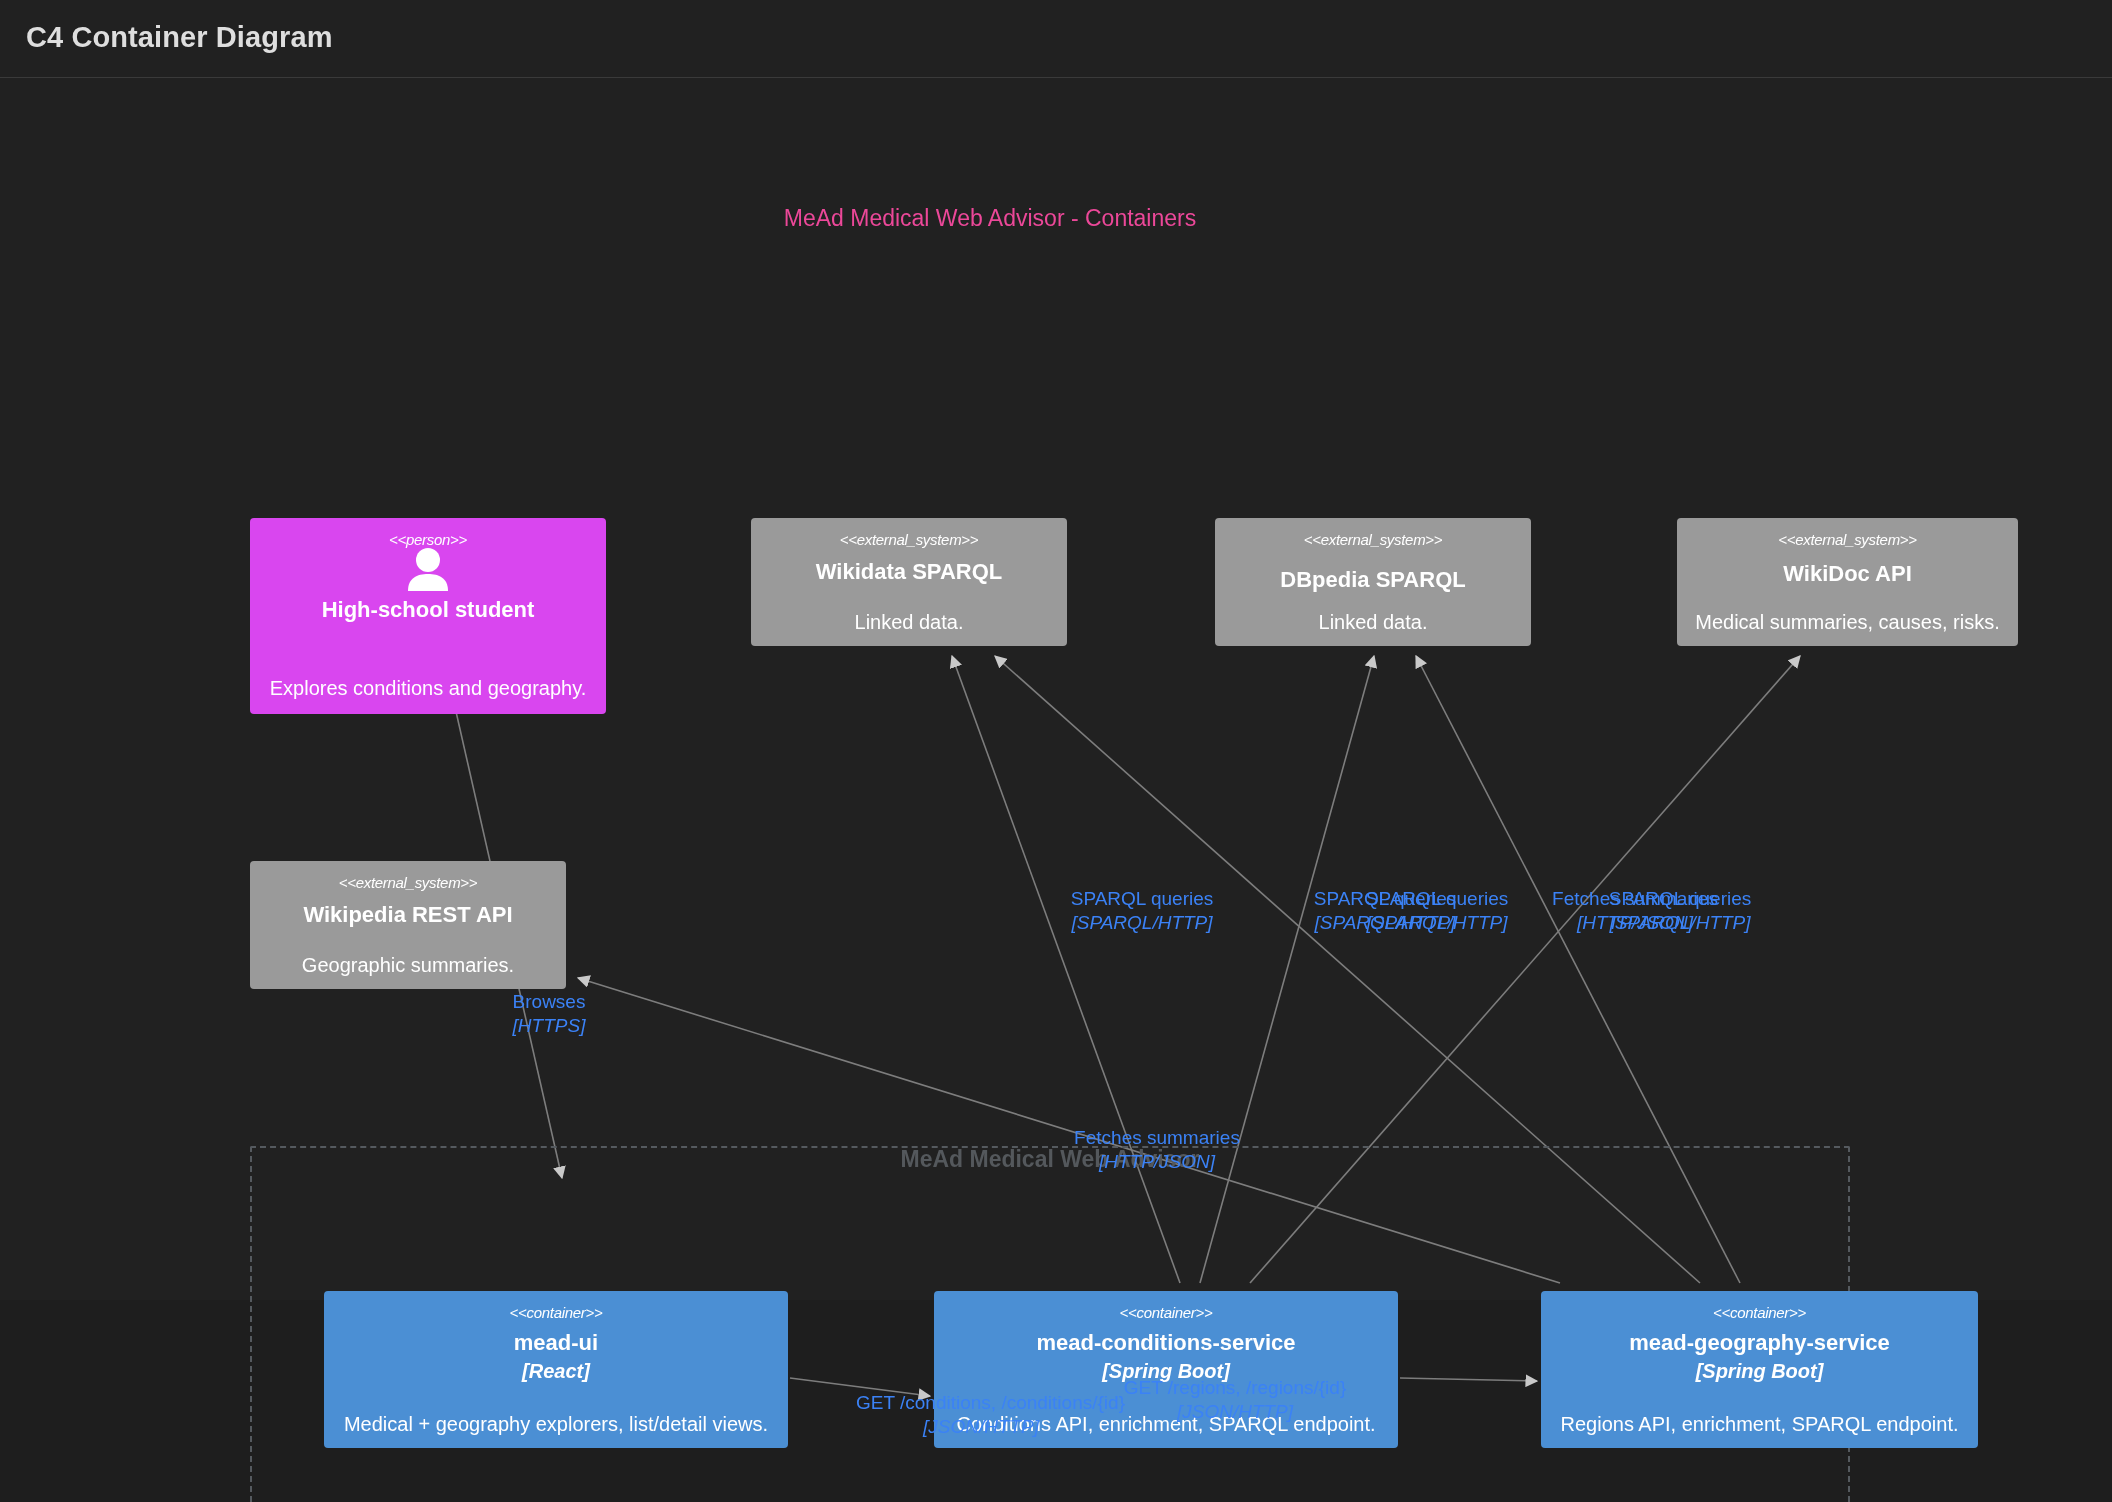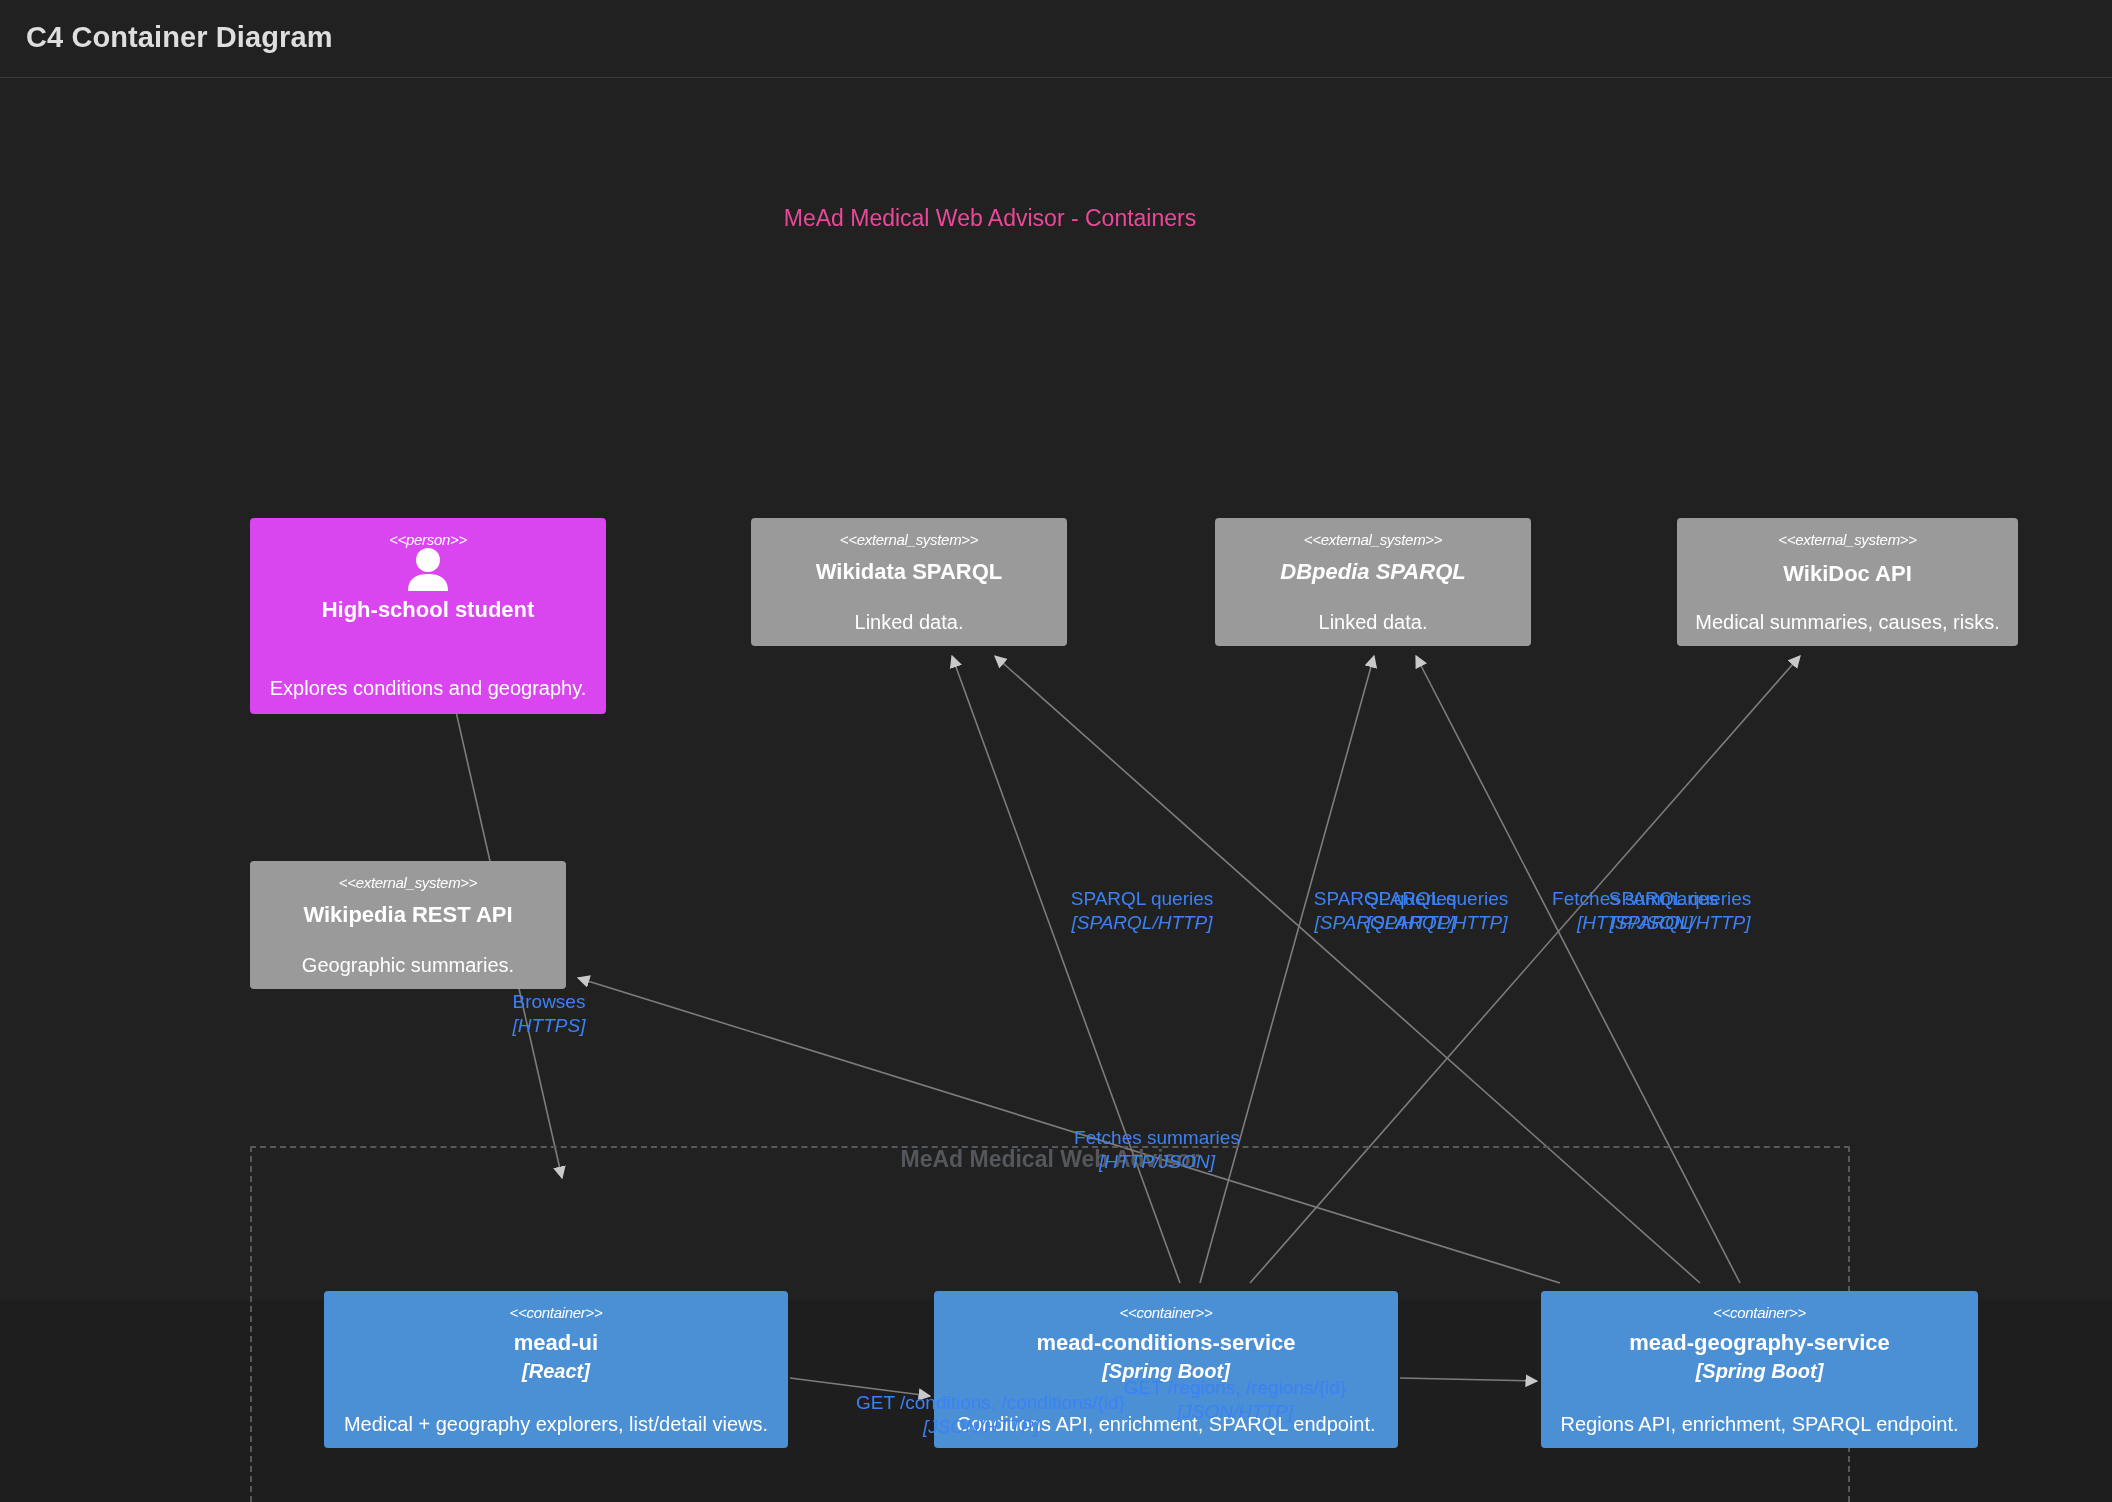--- a/index.html
+++ b/index.html
@@ -217,21 +217,21 @@
     </div>
 
     <div class="node external" style="left:751px; top:440px; width:316px; height:128px; padding-top:14px;">
       <div class="stereo">&lt;&lt;external_system&gt;&gt;</div>
       <div class="nname" style="margin-top:12px;text-align:center;">Wikidata SPARQL</div>
       <div class="ndesc" style="bottom:12px;">Linked data.</div>
     </div>
 
     <div class="node external" style="left:1215px; top:440px; width:316px; height:128px; padding-top:14px;">
       <div class="stereo">&lt;&lt;external_system&gt;&gt;</div>
-      <div class="nname" style="margin-top:12px;font-style:italic;">DBpedia SPARQL</div>
+      <div class="nname" style="margin-top:20px;">DBpedia SPARQL</div>
       <div class="ndesc" style="bottom:12px;">Linked data.</div>
     </div>
 
     <div class="node external" style="left:1677px; top:440px; width:341px; height:128px; padding-top:14px;">
       <div class="stereo">&lt;&lt;external_system&gt;&gt;</div>
       <div class="nname" style="margin-top:14px;">WikiDoc API</div>
       <div class="ndesc" style="bottom:12px;">Medical summaries, causes, risks.</div>
     </div>
 
     <div class="node external" style="left:250px; top:783px; width:316px; height:128px; padding-top:14px;">

